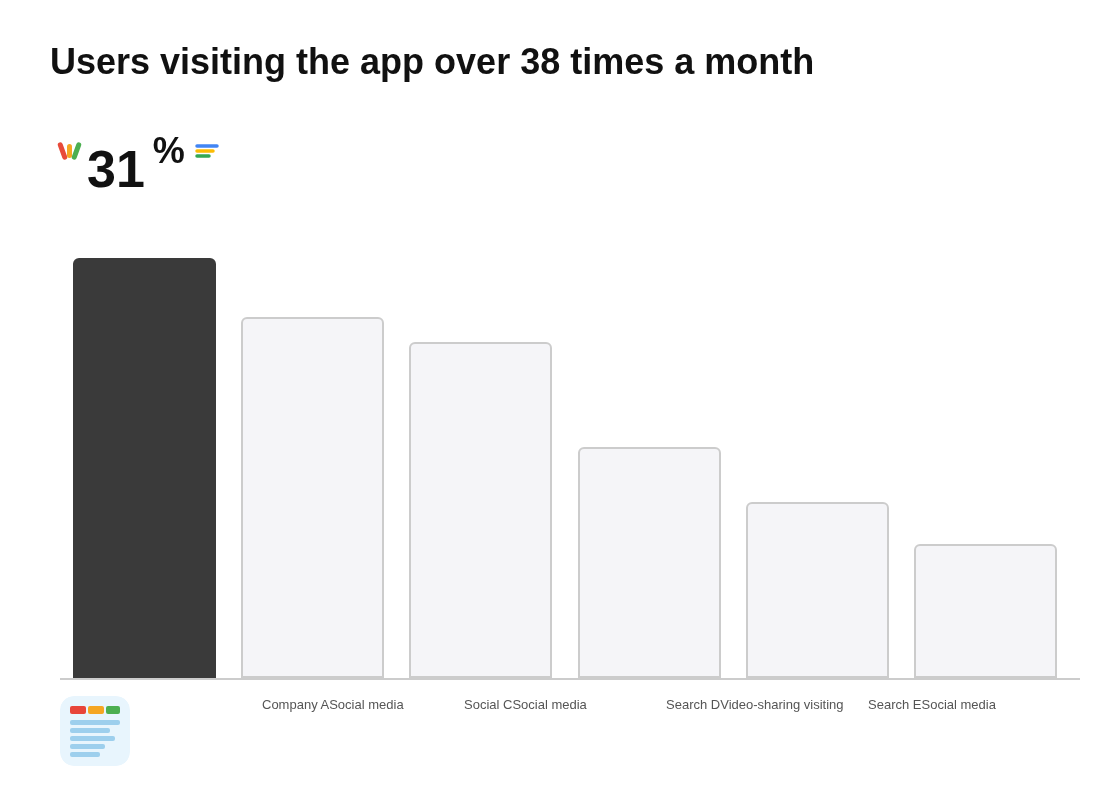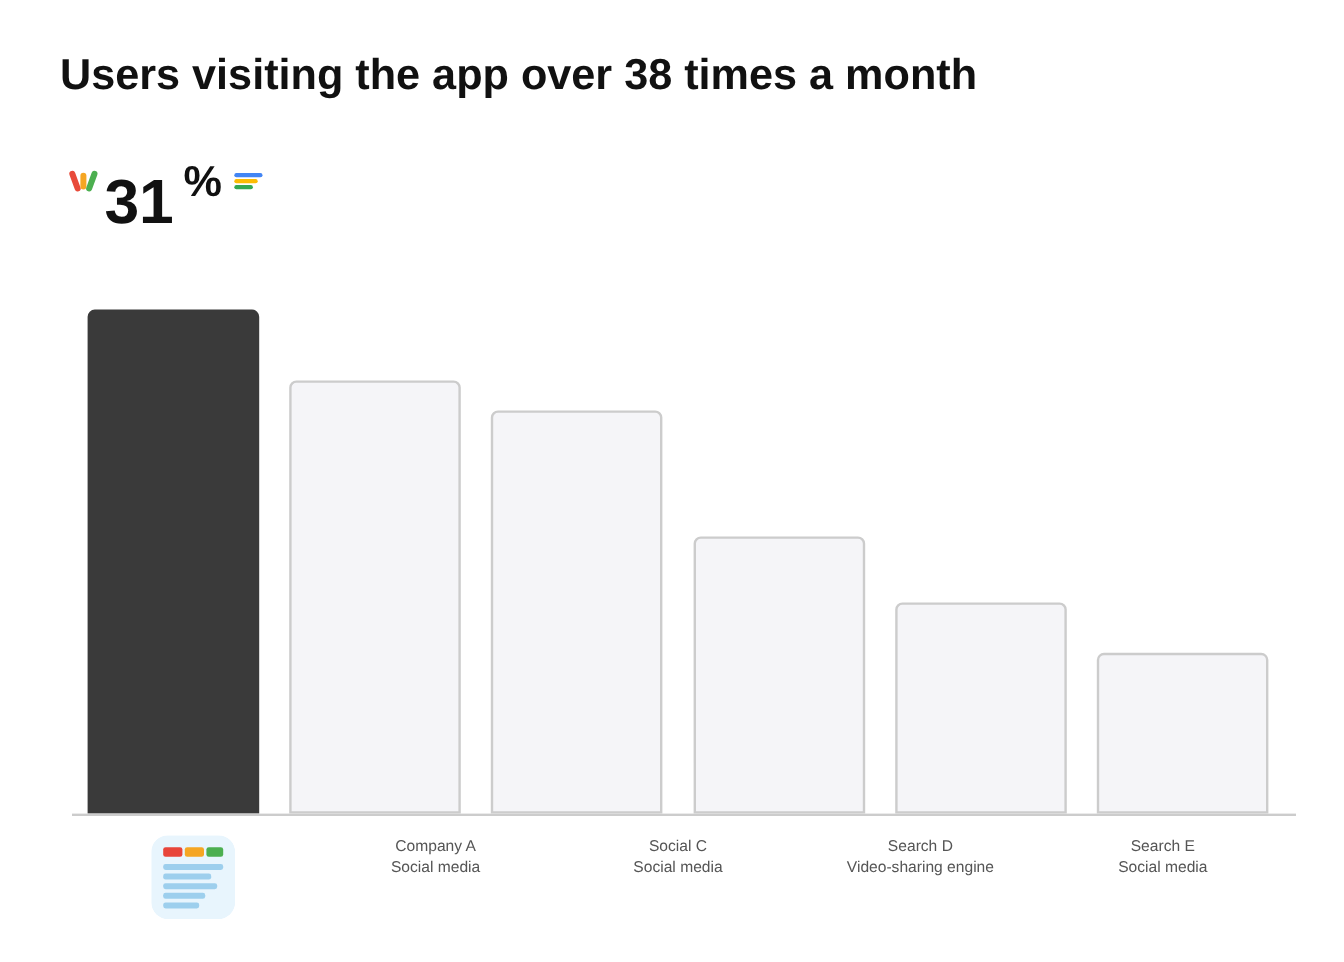--- a/index.html
+++ b/index.html
@@ -106,22 +106,22 @@
     .labels-row {
       display: flex;
       align-items: flex-start;
       gap: 0;
       padding-left: 10px;
     }
 
     .label-group {
       flex: 1;
       display: flex;
-      flex-direction: column;
-      align-items: center;
+      flex-direction: row;
+      align-items: flex-end;
     }
 
     .company-icon {
       width: 70px;
       height: 70px;
       border-radius: 14px;
       overflow: hidden;
       display: flex;
       align-items: center;
       justify-content: center;
@@ -209,20 +209,20 @@
       <div class="label-group">
         <div class="label-text">Company A</div>
         <div class="label-text">Social media</div>
       </div>
       <div class="label-group">
         <div class="label-text">Social C</div>
         <div class="label-text">Social media</div>
       </div>
       <div class="label-group">
         <div class="label-text">Search D</div>
-        <div class="label-text">Video-sharing engine</div>
+        <div class="label-text">Video-sharing visiting</div>
       </div>
       <div class="label-group">
         <div class="label-text">Search E</div>
         <div class="label-text">Social media</div>
       </div>
     </div>
 </div>
 
 </body></html>

